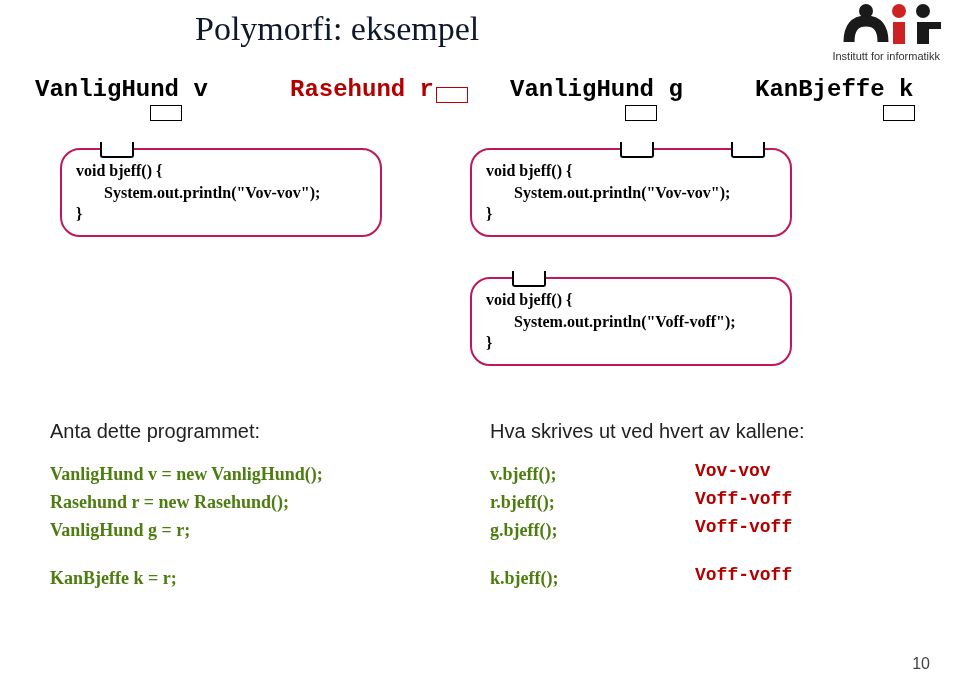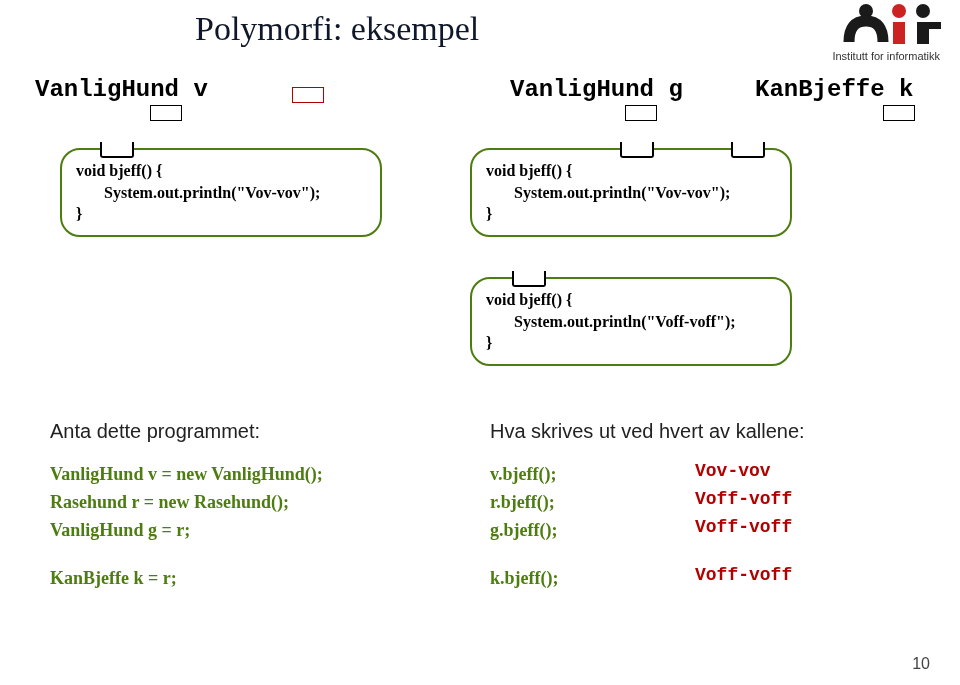--- a/index.html
+++ b/index.html
@@ -65,21 +65,21 @@
       display: inline-block;
       width: 30px;
       height: 14px;
       border: 1px solid #000;
       background: white;
       vertical-align: bottom;
       margin-left: 2px;
     }
     .code-box {
       position: absolute;
-      border: 2px solid #4d7c0f;
+      border: 2px solid #be185d;
       border-radius: 20px;
       padding: 10px 14px 10px 14px;
       background: white;
     }
     .code-box .notch {
       position: absolute;
       top: -8px;
       width: 30px;
       height: 14px;
       border-left: 2px solid #000;
@@ -163,21 +163,21 @@
       <circle cx="81" cy="9" r="7" fill="#1a1a1a"></circle>
       <rect x="75" y="20" width="12" height="22" fill="#1a1a1a"></rect>
       <rect x="87" y="20" width="12" height="7" fill="#1a1a1a"></rect>
     </svg>
   </div>
   <div class="dept-label">Institutt for informatikk</div>
 </div>
 
 <div class="vars-row">
   <span class="var-item" style="left:35px"><span>VanligHund v</span><span class="box-handle" style="margin-left:-58px; position:relative; top:18px;"></span></span>
-  <span class="var-item red" style="left:290px"><span class="box-handle" style="border-color:#b30000;"></span></span>
+  <span class="var-item red" style="left:290px"><span>Rasehund r</span><span class="box-handle" style="border-color:#b30000;"></span></span>
   <span class="var-item" style="left:510px"><span>VanligHund g</span><span class="box-handle" style="margin-left:-58px; position:relative; top:18px;"></span></span>
   <span class="var-item" style="left:755px"><span>KanBjeffe k</span><span class="box-handle" style="margin-left:-30px; position:relative; top:18px;"></span></span>
 </div>
 
 <div class="code-box" style="top:148px; left:60px; width:290px;">
   <span class="notch" style="left:38px;"></span>
   <div class="method">
     <span>void bjeff() {</span>
     <span class="indent">System.out.println("Vov-vov");</span>
     <span>}</span>

